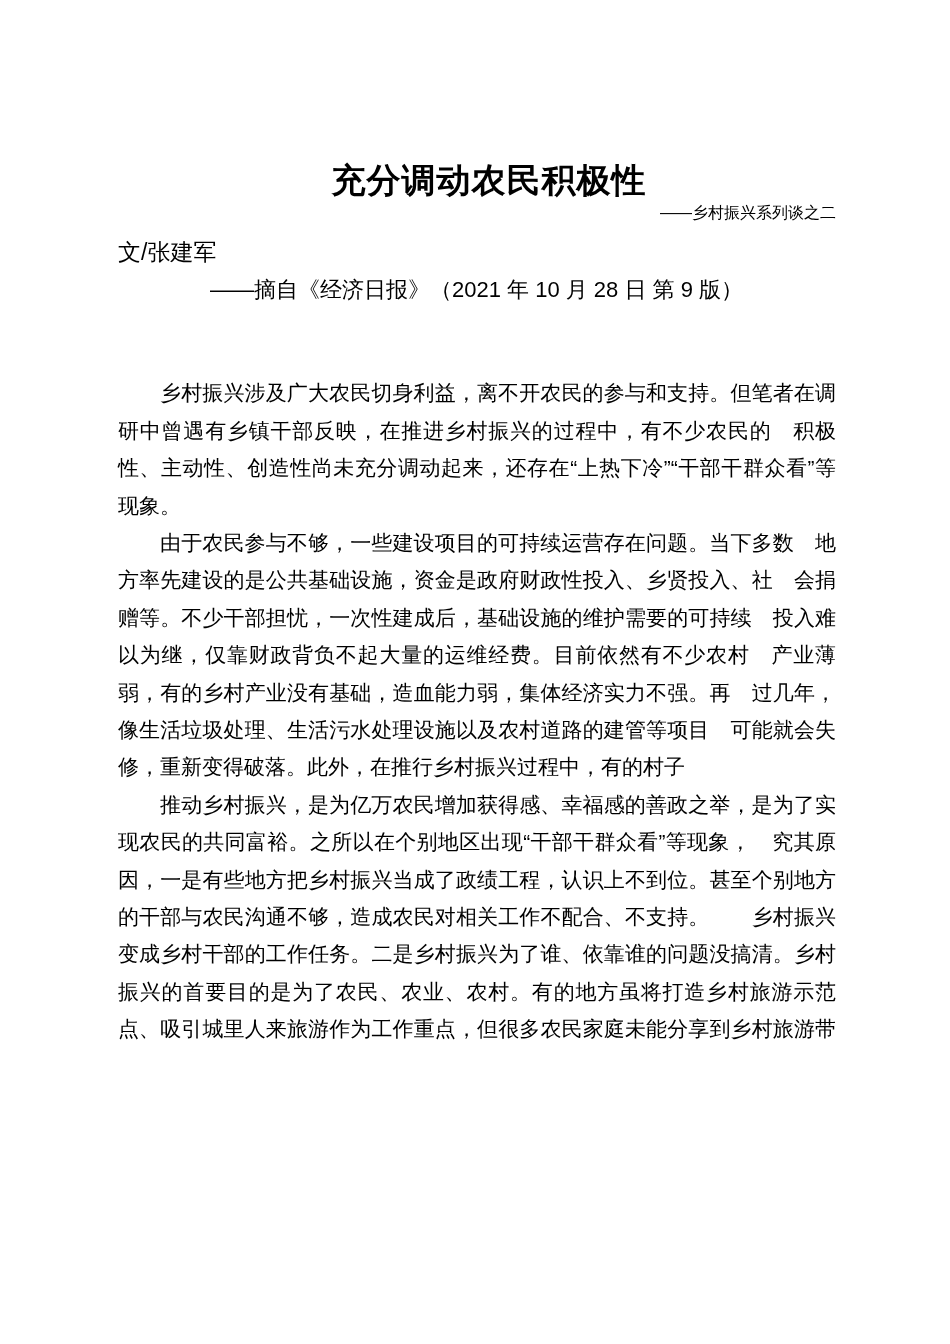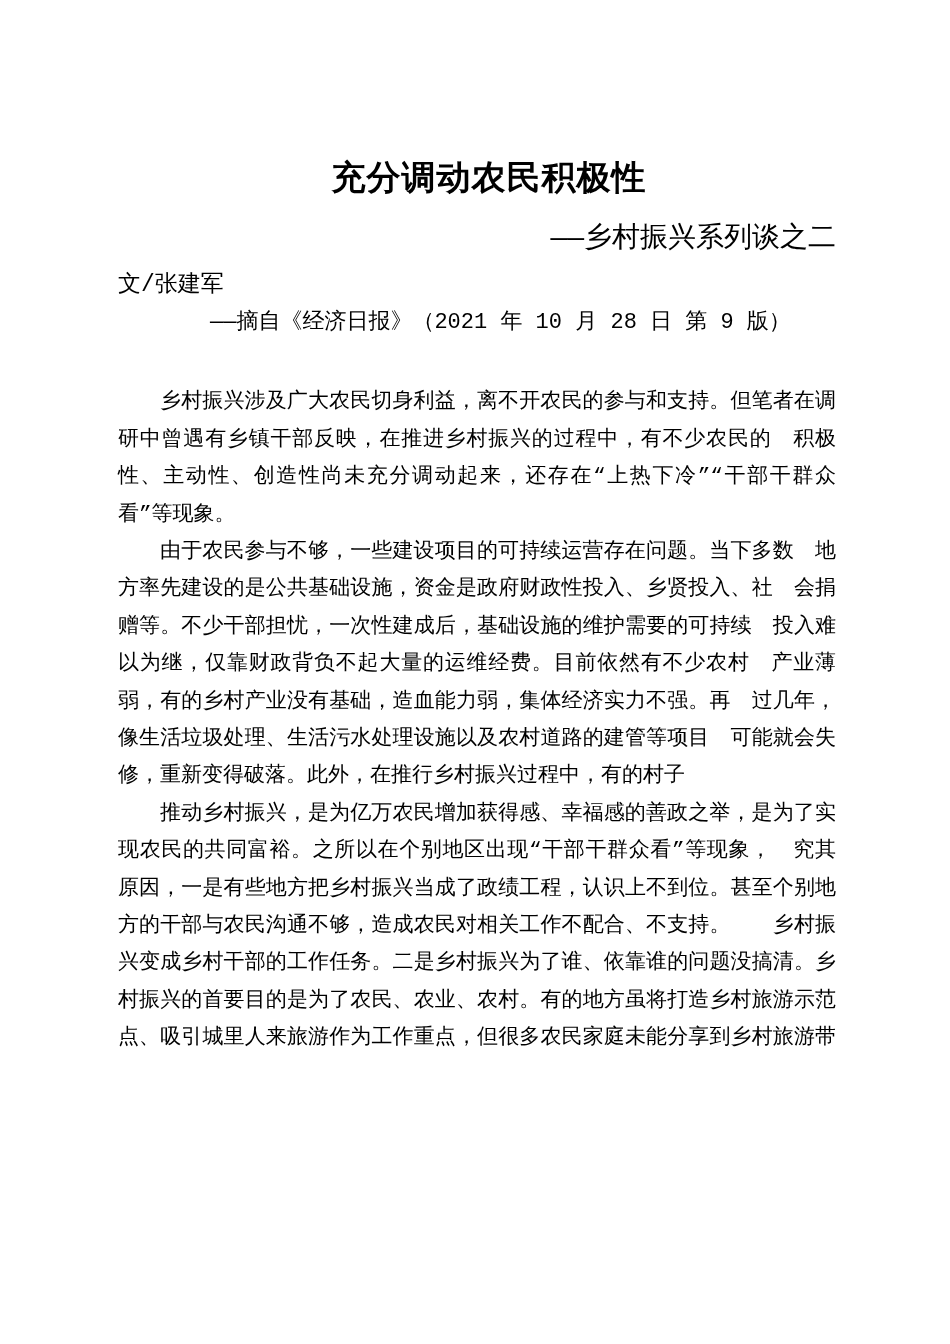--- a/index.html
+++ b/index.html
@@ -6,55 +6,55 @@
     margin: 0;
     padding: 0;
     background: #ffffff;
   }
   .page {
     position: relative;
     width: 950px;
     height: 1056px;
     background: var(--bg, #ffffff);
     color: var(--fg, #000000);
-    font-family: Liberation Mono, monospace;
+    font-family: Liberation Sans, sans-serif;
     box-sizing: border-box;
     padding: 160px 114px 0 118px;
     overflow: hidden;
   }
   .title {
     font-size: 34px;
     font-weight: bold;
     text-align: center;
     margin: 0;
     line-height: 1.2;
     padding-left: 24px;
     letter-spacing: 1px;
   }
   .subtitle {
-    font-size: 28px;
+    font-size: 16px;
     text-align: right;
-    margin-top: 20px;
+    margin-top: 2px;
     line-height: 1.25;
   }
   .byline {
     font-size: 23px;
     margin-top: 15px;
     line-height: 1.3;
     padding-right: 46px;
   }
   .source {
     font-size: 22px;
     text-align: left;
     margin-top: 7px;
     line-height: 1.35;
     padding-left: 92px;
   }
   .body-text {
-    margin-top: 46px;
+    margin-top: 70px;
   }
   .para {
     margin: 0;
     font-size: 21px;
     line-height: 37.4px;
     text-align: justify;
     text-indent: 42px;
   }
 </style>
 </head>

